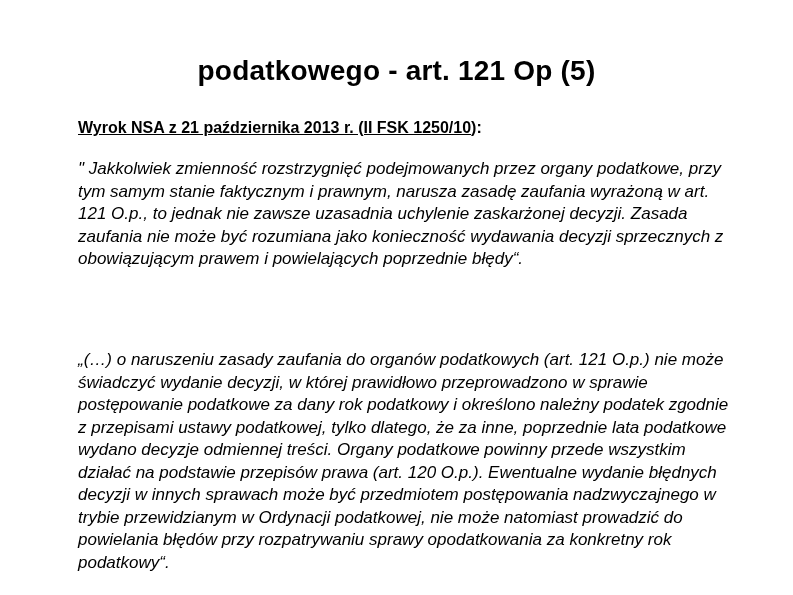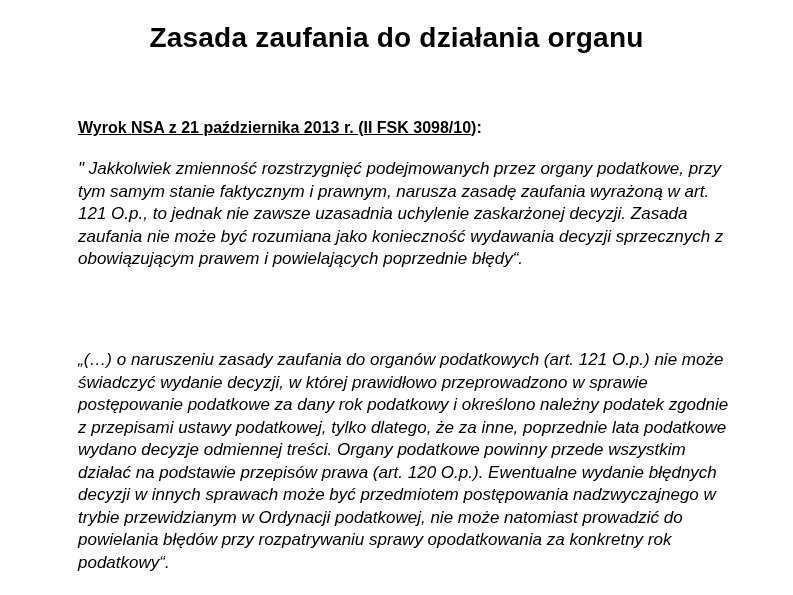--- a/index.html
+++ b/index.html
@@ -50,24 +50,25 @@
   }
   .quote1 { top: 158px; }
   .quote2 { top: 316px; margin-top: 33px; }
 </style>
 </head>
 <body>
 
 <div class="slide">
 
   <h1 class="title" style="margin:0;">
-    <span>Zasada zaufania do działania organu</span><br>
+    <br>
+    <span>podatkowego - art. 121 Op (5)</span>
   </h1>
 
   <div class="citation">
-    <span class="underlined">Wyrok NSA z 21 października 2013 r. (II FSK 3098/10</span><span>):</span>
+    <span class="underlined">Wyrok NSA z 21 października 2013 r. (II FSK 1250/10</span><span>):</span>
   </div>
 
   <div class="quote quote1">" Jakkolwiek zmienność rozstrzygnięć podejmowanych przez organy podatkowe, przy tym samym stanie faktycznym i prawnym, narusza zasadę zaufania wyrażoną w art. 121 O.p., to jednak nie zawsze uzasadnia uchylenie zaskarżonej decyzji. Zasada zaufania nie może być rozumiana jako konieczność wydawania decyzji sprzecznych z obowiązującym prawem i powielających poprzednie błędy“.</div>
 
   <div class="quote quote2">„(…) o naruszeniu zasady zaufania do organów podatkowych (art. 121 O.p.) nie może świadczyć wydanie decyzji, w której prawidłowo przeprowadzono w sprawie postępowanie podatkowe za dany rok podatkowy i określono należny podatek zgodnie z przepisami ustawy podatkowej, tylko dlatego, że za inne, poprzednie lata podatkowe wydano decyzje odmiennej treści. Organy podatkowe powinny przede wszystkim działać na podstawie przepisów prawa (art. 120 O.p.). Ewentualne wydanie błędnych decyzji w innych sprawach może być przedmiotem postępowania nadzwyczajnego w trybie przewidzianym w Ordynacji podatkowej, nie może natomiast prowadzić do powielania błędów przy rozpatrywaniu sprawy opodatkowania za konkretny rok podatkowy“.</div>
 
 </div>
 
 </body></html>

